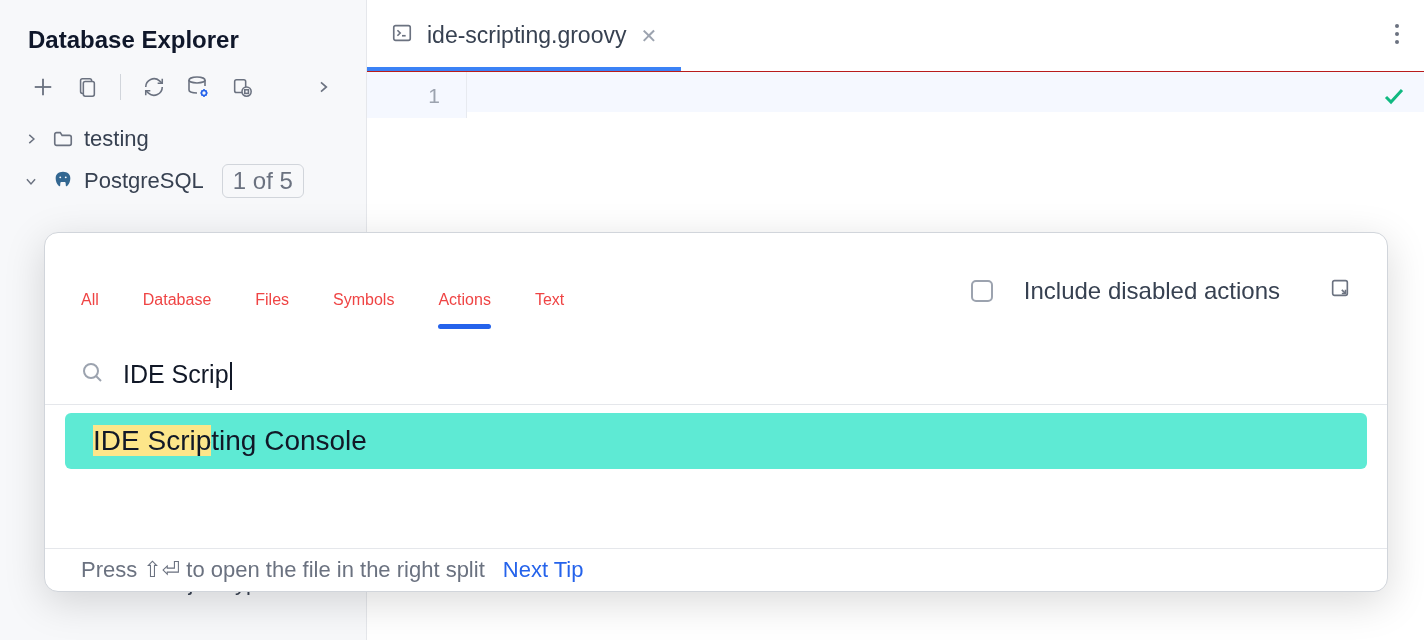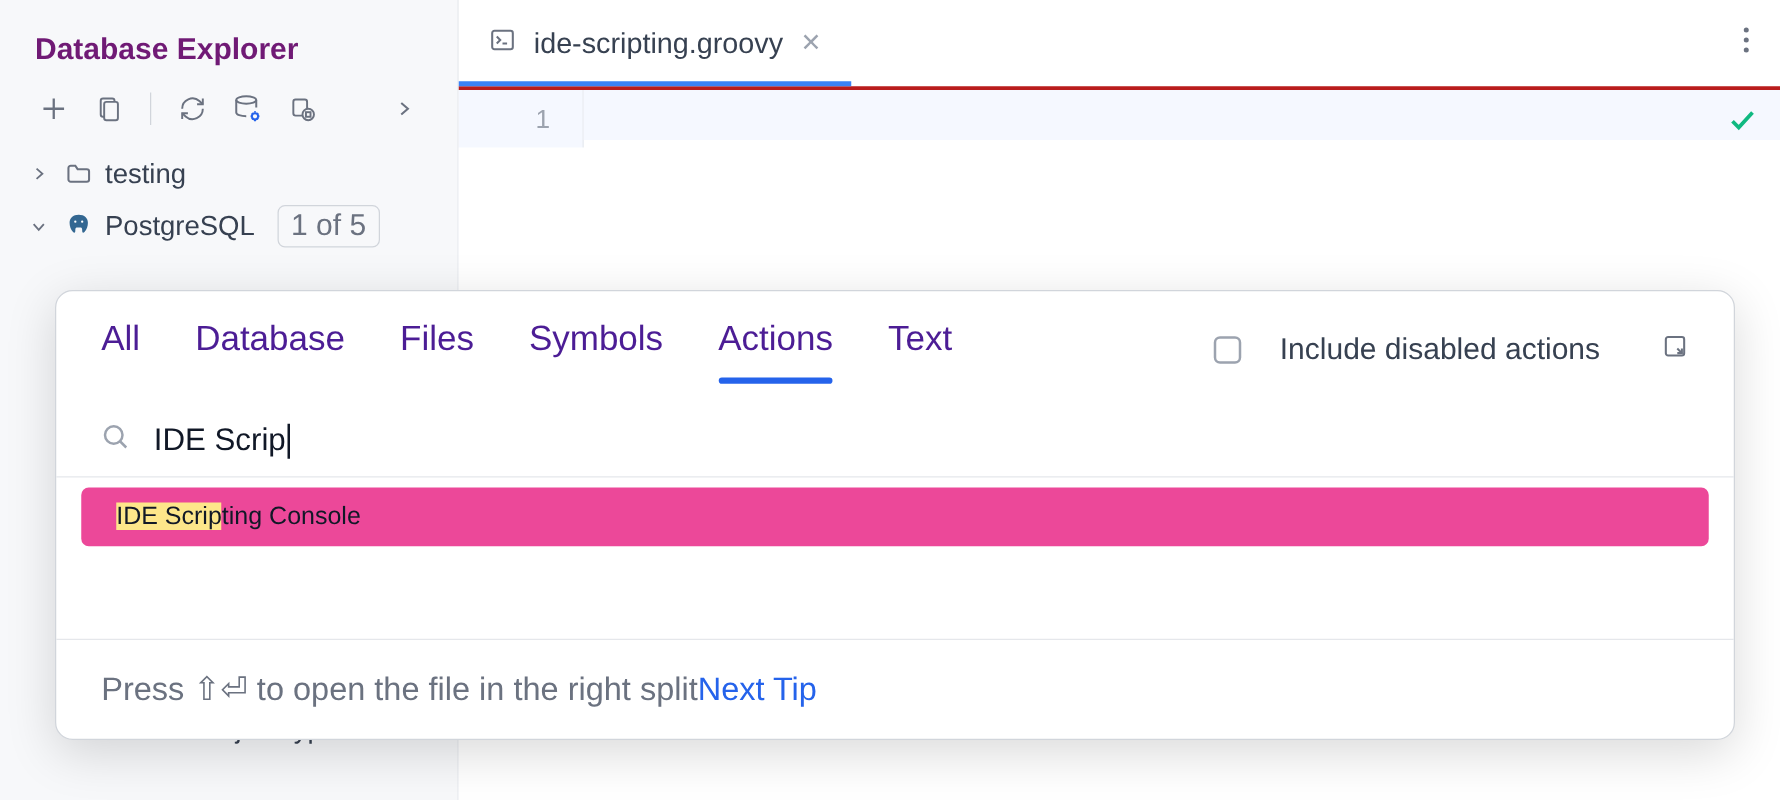--- a/index.html
+++ b/index.html
@@ -1,67 +1,67 @@
 <!DOCTYPE html>
 <html><head>
   <meta charset="utf-8">
   <style>
     * { margin: 0; padding: 0; box-sizing: border-box; font-family: -apple-system, BlinkMacSystemFont, "Segoe UI", sans-serif; }
     body { width: 1424px; height: 640px; background: #fff; display: flex; overflow: hidden; position: relative; }
 
     .sidebar { width: 367px; background: #f7f8fa; border-right: 1px solid #e5e7eb; display: flex; flex-direction: column; }
-    .sidebar-title { font-size: 24px; font-weight: 600; padding: 26px 28px 18px 28px; color: #701a75; }
+    .sidebar-title { font-size: 24px; font-weight: 600; padding: 26px 28px 18px 28px; color: #0f172a; }
     .toolbar { display: flex; align-items: center; gap: 14px; padding: 0 28px 18px 28px; }
     .toolbar-btn { width: 30px; height: 30px; display: flex; align-items: center; justify-content: center; cursor: pointer; color: #6b7280; }
     .toolbar-divider { width: 1px; height: 26px; background: #d1d5db; margin: 0 4px; }
 
     .tree { padding: 0 16px; font-size: 22px; }
     .tree-item { display: flex; align-items: center; gap: 10px; padding: 6px 8px; color: #374151; }
     .tree-chevron { width: 18px; color: #6b7280; display: flex; align-items: center; }
     .tree-icon { width: 22px; display: flex; align-items: center; }
     .tree-label { white-space: nowrap; }
     .count-badge { margin-left: 8px; font-size: 24px; color: #6b7280; border: 1px solid #d1d5db; border-radius: 6px; padding: 2px 10px; }
 
     .editor { flex: 1; display: flex; flex-direction: column; background: #fff; }
-    .tab-bar { display: flex; align-items: center; height: 72px; border-bottom: 3px solid #b91c1c; position: relative; }
+    .tab-bar { display: flex; align-items: center; height: 72px; border-bottom: 1px solid #b91c1c; position: relative; }
     .tab { display: flex; align-items: center; gap: 14px; padding: 0 24px; height: 100%; font-size: 23px; color: #374151; position: relative; }
     .tab-underline { position: absolute; bottom: 0; left: 0; right: 0; height: 4px; background: #3b82f6; }
     .tab-close { color: #9ca3af; cursor: pointer; font-size: 20px; }
     .tab-menu { margin-left: auto; padding: 0 24px; color: #6b7280; cursor: pointer; }
 
     .code-area { flex: 1; display: flex; position: relative; }
     .gutter { width: 100px; background: #f5f8ff; text-align: right; padding: 12px 26px 12px 0; font-size: 21px; color: #9ca3af; border-right: 1px solid #e7eaf0; }
     .code { flex: 1; background: #f5f8ff; padding: 12px 0; height: 40px; }
     .code-rest { position: absolute; left: 0; right: 0; top: 46px; bottom: 0; background: #fff; }
     .status-check { position: absolute; top: 12px; right: 18px; color: #10b981; }
 
     .search-popup {
       position: absolute; left: 44px; top: 232px; width: 1344px; height: 360px;
       background: #fff; border: 1px solid #d1d5db; border-radius: 14px;
       box-shadow: 0 10px 40px rgba(0,0,0,0.15); display: flex; flex-direction: column;
       z-index: 10;
     }
     .search-tabs { display: flex; align-items: center; padding: 22px 36px 18px 36px; gap: 44px; border-bottom: 1px solid rgba(0,0,0,0); }
-    .search-tab { font-size: 28px; color: #4c1d95; cursor: pointer; position: relative; padding-bottom: 18px; }
+    .search-tab { font-size: 16px; color: #ef4444; cursor: pointer; position: relative; padding-bottom: 18px; margin-top: 36px; }
     .search-tab.active::after { content: ""; position: absolute; bottom: -2px; left: 0; right: 0; height: 5px; background: #2563eb; border-radius: 3px; }
     .search-right { margin-left: auto; display: flex; align-items: center; gap: 31px; font-size: 24px; color: #374151; }
     .checkbox { width: 22px; height: 22px; border: 2px solid #9ca3af; border-radius: 5px; }
     .expand-icon { color: #6b7280; cursor: pointer; }
 
     .search-input-row { display: flex; align-items: center; padding: 14px 36px; border-bottom: 1px solid #e5e7eb; }
     .search-icon { color: #9ca3af; margin-right: 18px; }
     .search-input-wrap { font-size: 25px; color: #111827; position: relative; flex: 0 0 auto; }
     .search-cursor { display: inline-block; width: 2px; height: 28px; background: #111827; vertical-align: middle; margin-left: 1px; }
     .search-hint { margin-left: auto; font-size: 23px; color: #6b7280; }
 
     .result-list { flex: 1; padding: 8px 20px; }
-    .result-item { background: #ec4899; border-radius: 6px; padding: 12px 28px; font-size: 20px; color: #111827; }
+    .result-item { background: #5eead4; border-radius: 6px; padding: 12px 28px; font-size: 28px; color: #111827; }
     .result-item .hl { background: #fde68a; }
 
-    .search-footer { border-top: 1px solid #e5e7eb; padding: 24px 36px; display: flex; align-items: center; font-size: 26px; color: #6b7280; }
+    .search-footer { border-top: 1px solid #e5e7eb; padding: 8px 36px; display: flex; align-items: center; gap: 18px; font-size: 22px; color: #6b7280; }
     .next-tip { color: #2563eb; cursor: pointer; }
 
     .folder-icon { color: #6b7280; }
     .pg-icon { color: #336791; }
     .obj-icon { color: #3b82f6; }
     .nested-tree { padding-left: 96px; }
   </style>
 </head>
 <body>
 

